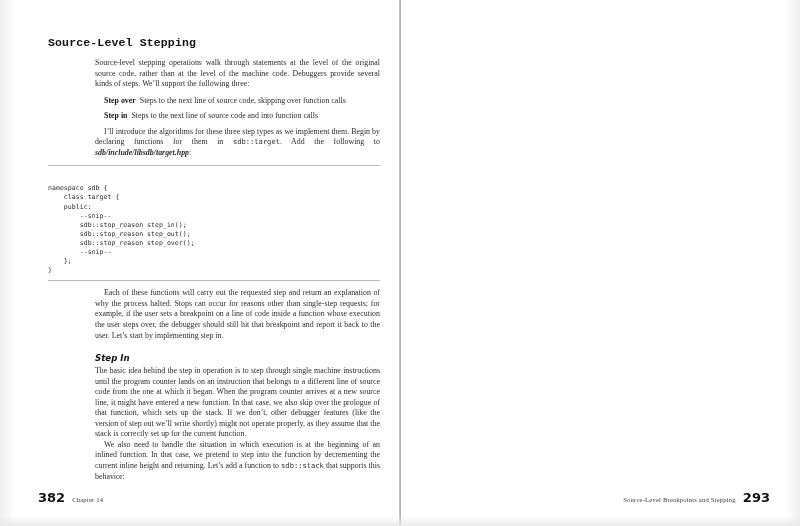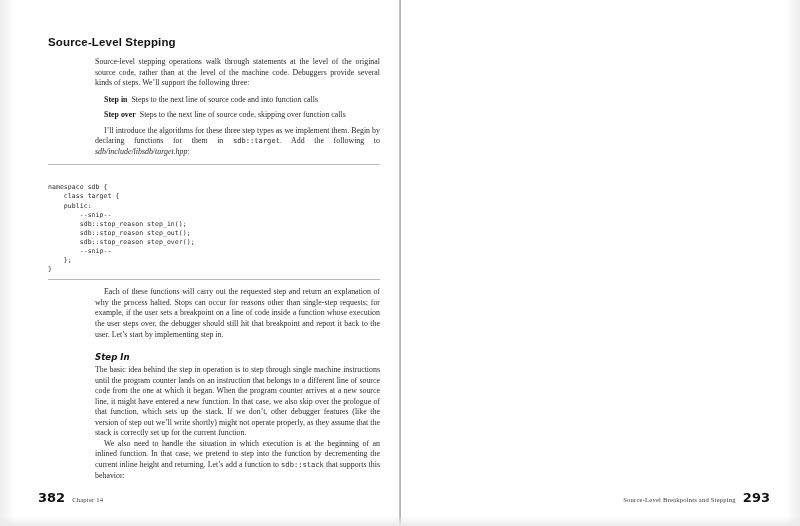--- a/index.html
+++ b/index.html
@@ -48,21 +48,21 @@
     background: linear-gradient(to bottom, rgba(255,255,255,0), #ebebeb);
   }
 
   
   .col {
     position: absolute;
   }
   .left .col  { left: 48px;  width: 332px; }
 
   h1.chapter-head {
-    font-family: Liberation Sans, sans-serif;
+    font-family: Liberation Mono, monospace;
     font-size: 11.5px;
     font-weight: bold;
     letter-spacing: .15px;
     margin: 0 0 9px 0;
     color: #121212;
   }
   h2.sub-head {
     font-family: "DejaVu Sans", sans-serif;
     font-size: 8.6px;
     font-weight: bold;
@@ -91,21 +91,21 @@
     margin-bottom: 5px;
     color: #2b2b2b;
     text-align: left;
   }
   .term {
     font-weight: bold;
     color: #151515;
   }
   .term-def { margin-left: 4px; }
 
-  .ital { font-style: italic; }
+  .ital { font-style: italic; font-weight: bold; }
   .mono-inline { font-family: "DejaVu Sans Mono", monospace; font-size: 7.1px; }
 
   
   .listing {
     border-top: 1px solid #b9b9b9;
     border-bottom: 1px solid #b9b9b9;
     padding: 18px 0 5px 0;
     margin: 7px 0 7px 0;
   }
   .listing pre {
@@ -157,24 +157,24 @@
     <div class="col" style="top:36px;">
 
       <h1 class="chapter-head">Source-Level Stepping</h1>
 
       <div class="indented">
         <p class="body">Source-level stepping operations walk through statements at the level of the original source code, rather than at the level of the machine code. Debuggers provide several kinds of steps. We’ll support the following three:</p>
       </div>
 
       <div class="term-list" style="margin-left:56px;">
         <div class="term-row">
-          <span class="term">Step in</span><span class="term-def">Steps to the next line of source code and into function calls</span>
+          <span class="term">Step over</span><span class="term-def">Steps to the next line of source code, skipping over function calls</span>
         </div>
         <div class="term-row">
-          <span class="term">Step over</span><span class="term-def">Steps to the next line of source code, skipping over function calls</span>
+          <span class="term">Step in</span><span class="term-def">Steps to the next line of source code and into function calls</span>
         </div>
       </div>
 
       <div class="indented" style="margin-top:5px;">
         <p class="body indent-first"><span>I’ll introduce the algorithms for these three step types as we implement them. Begin by declaring functions for them in </span><span class="mono-inline">sdb::target</span><span>. Add the following to </span><span class="ital">sdb/include/libsdb/target.hpp</span><span>:</span></p>
       </div>
 
       <div class="listing">
         <pre>namespace sdb {
     class target {

